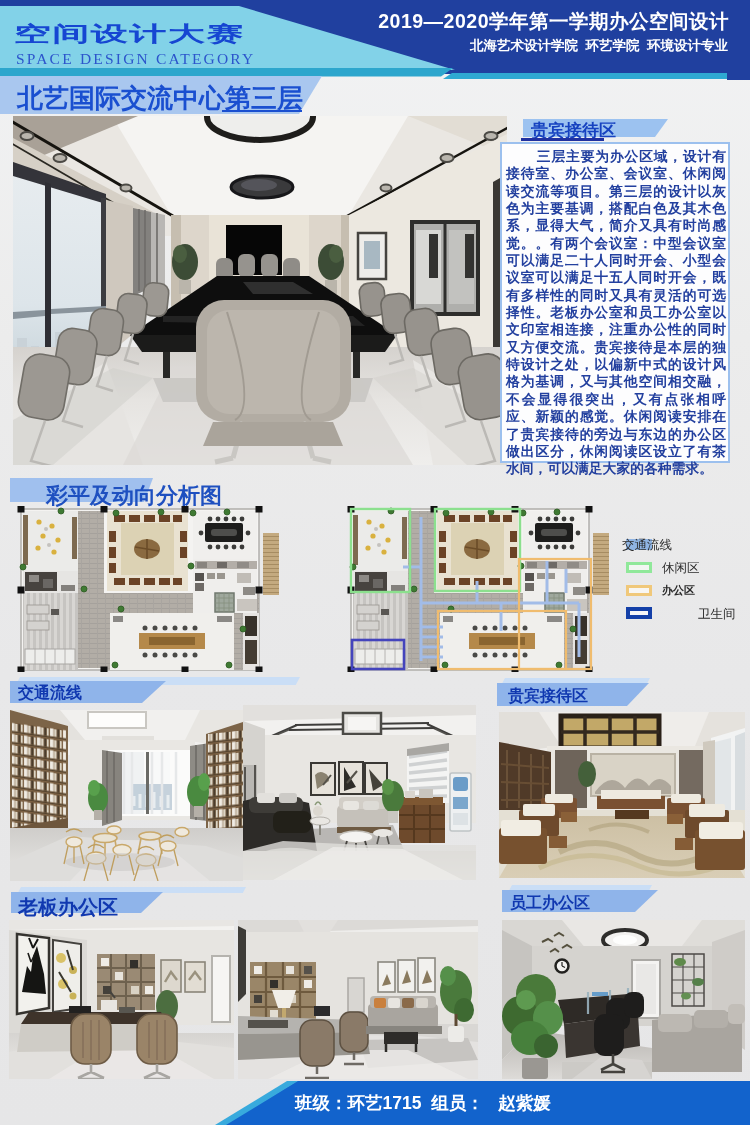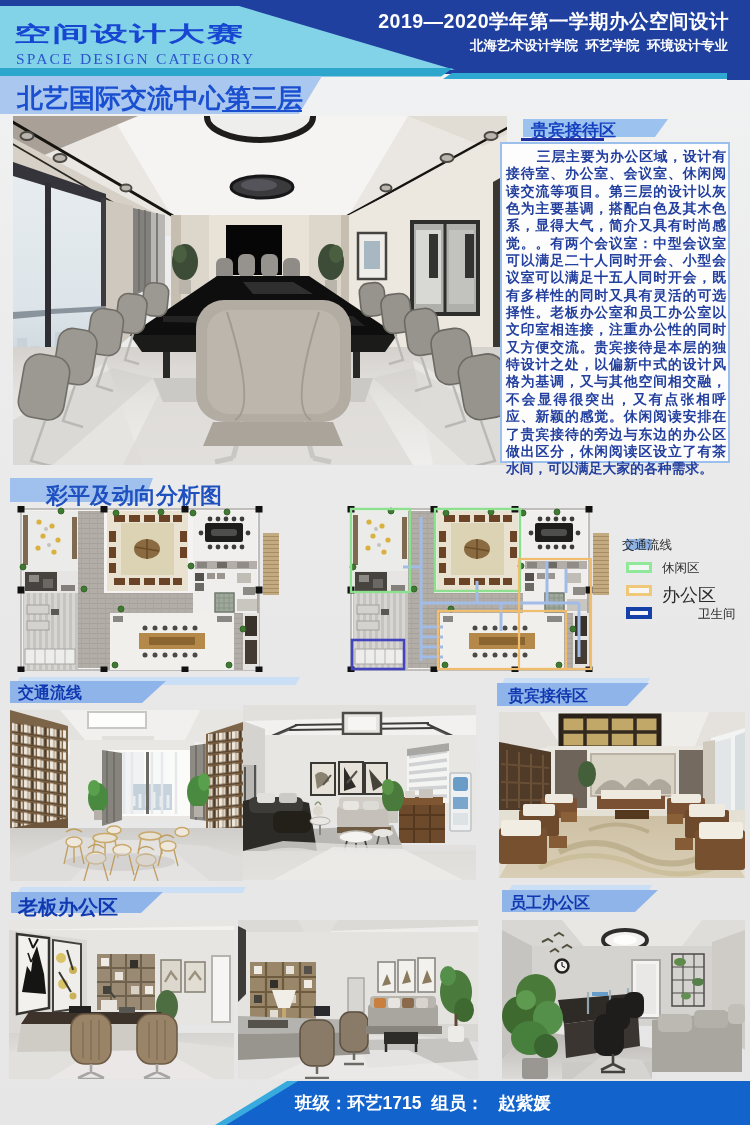--- a/index.html
+++ b/index.html
@@ -398,21 +398,21 @@
   <div class="abs" style="left:626px;top:539px;width:26px;height:11px;background:#8fb4e3;"></div>
 
   <div class="abs" style="left:622px;top:537px;font-size:12.5px;color:#2a2a2a;">交通流线</div>
 
   <div class="abs" style="left:626px;top:562px;width:26px;height:11px;border:3px solid #90e89a;box-sizing:border-box;background:#f2f6f2;"></div>
 
   <div class="abs" style="left:662px;top:560px;font-size:12.5px;color:#2a2a2a;">休闲区</div>
 
   <div class="abs" style="left:626px;top:585px;width:26px;height:11px;border:3px solid #f0c87a;box-sizing:border-box;background:#f8f6f2;"></div>
 
-  <div class="abs" style="left:662px;top:583px;font-size:18px;color:#2a2a2a;">办公区</div>
+  <div class="abs" style="left:662px;top:583px;font-size:11px;color:#2a2a2a;font-weight:bold;">办公区</div>
 
   <div class="abs" style="left:626px;top:607px;width:26px;height:12px;border:4px solid #1440a8;box-sizing:border-box;background:#f6f6f8;"></div>
 
   <div class="abs" style="left:662px;top:606px;font-size:12.5px;color:#2a2a2a;margin-left:36px;">卫生间</div>
 
   <div class="abs" style="left:20px;top:677px;width:280px;height:8px;background:#cadef6;transform:skewX(-28deg);transform-origin:0 0;"></div>
   <div class="abs" style="left:10px;top:681px;width:156px;height:22px;background:#8fb4ea;clip-path:polygon(0 0,100% 0,calc(100% - 24px) 100%,0 100%);"></div>
   <div class="abs" style="left:18px;top:683px;font-size:16px;font-weight:bold;color:#1038b0;">交通流线</div>
 
   <div class="abs" style="left:505px;top:678px;width:145px;height:8px;background:#cadef6;transform:skewX(-28deg);transform-origin:0 0;"></div>

